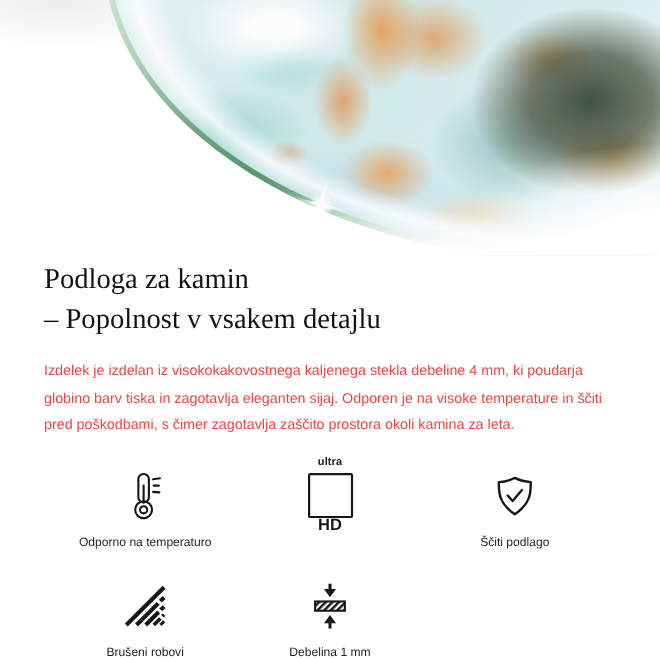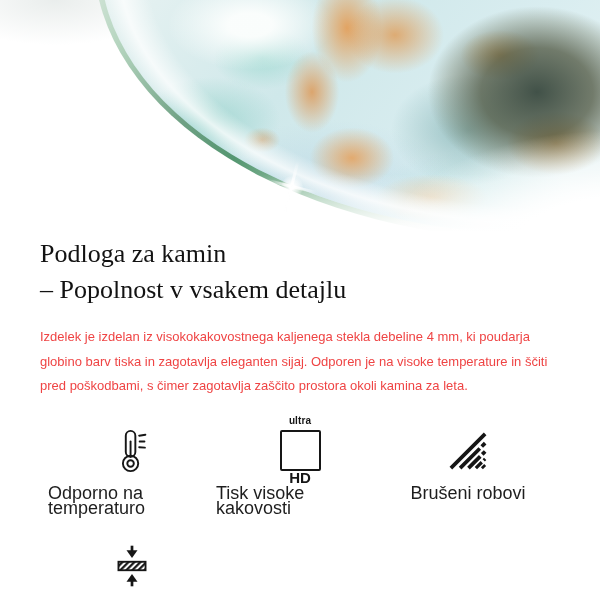--- a/index.html
+++ b/index.html
@@ -75,21 +75,21 @@
     margin:17px 0 0;width:524px;
     font-size:13px;line-height:24.5px;color:#ef4444;
   }
   
   .features{
     margin-top:28px;display:grid;grid-template-columns:repeat(3,1fr);
     row-gap:26px;padding:0 8px;
   }
   .feat{display:flex;flex-direction:column;align-items:center;}
   .feat-icon{height:48px;display:flex;align-items:center;justify-content:center;margin-bottom:11px;}
-  .feat-label{font-size:18px;line-height:15px;color:#1e1e1e;}
+  .feat-label{font-size:11px;line-height:15px;color:#1e1e1e;}
   .icon-stroke{stroke:#161616;fill:none;stroke-linecap:round;stroke-linejoin:round;}
   .uhd-box{
     width:37px;height:37px;border:2.5px solid #161616;border-radius:2px;
     display:flex;flex-direction:column;align-items:center;justify-content:center;
     color:#161616;background:#fff;
   }
   .uhd-top{font-size:10px;line-height:10px;font-weight:700;letter-spacing:0.1px;}
   .uhd-bottom{font-size:15px;line-height:15px;font-weight:800;margin-top:44px;}
 </style>
 </head>
@@ -128,23 +128,31 @@
       <div class="feat-label">Odporno na temperaturo</div>
     </div>
 
     <div class="feat">
       <div class="feat-icon">
         <div class="uhd-box">
           <span class="uhd-top">ultra</span>
           <span class="uhd-bottom">HD</span>
         </div>
       </div>
-      <div class="feat-label">Tisk visoke kakovosti</div>
     </div>
 
+    <div class="feat">
+      <div class="feat-icon">
+        <svg width="36" height="38" viewBox="0 0 36 38">
+          <path class="icon-stroke" stroke-width="2.2" d="M18,2.5 C22.5,4.8 27.5,6 32.5,6.3 C32.5,15 33,25.5 18,35.5 C3,25.5 3.5,15 3.5,6.3 C8.5,6 13.5,4.8 18,2.5 Z"></path>
+          <path class="icon-stroke" stroke-width="2.2" d="M11.5,18.5 L16,23.5 L24.5,13.5"></path>
+        </svg>
+      </div>
+      <div class="feat-label">Ščiti podlago</div>
+    </div>
 
 
     <div class="feat">
       <div class="feat-icon">
         <svg width="38" height="38" viewBox="0 0 41 41">
           <line x1="2" y1="39" x2="39" y2="2" stroke="#161616" stroke-width="4"></line>
           <line x1="12" y1="39" x2="39" y2="12" stroke="#161616" stroke-width="4" stroke-dasharray="30 3 8"></line>
           <line x1="21" y1="39" x2="39" y2="21" stroke="#161616" stroke-width="4" stroke-dasharray="18 3 6"></line>
           <line x1="29" y1="39" x2="39" y2="29" stroke="#161616" stroke-width="3.5" stroke-dasharray="9 3 4"></line>
           <line x1="35.5" y1="39" x2="39" y2="35.5" stroke="#161616" stroke-width="3"></line>

